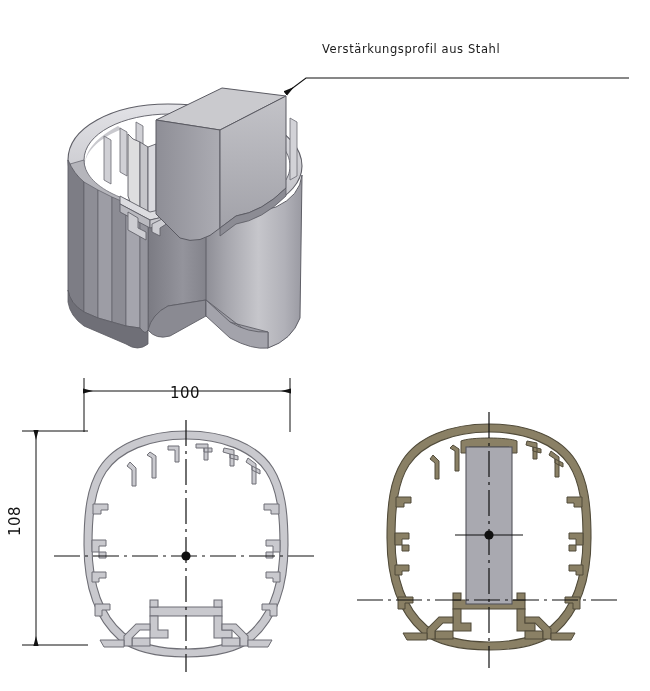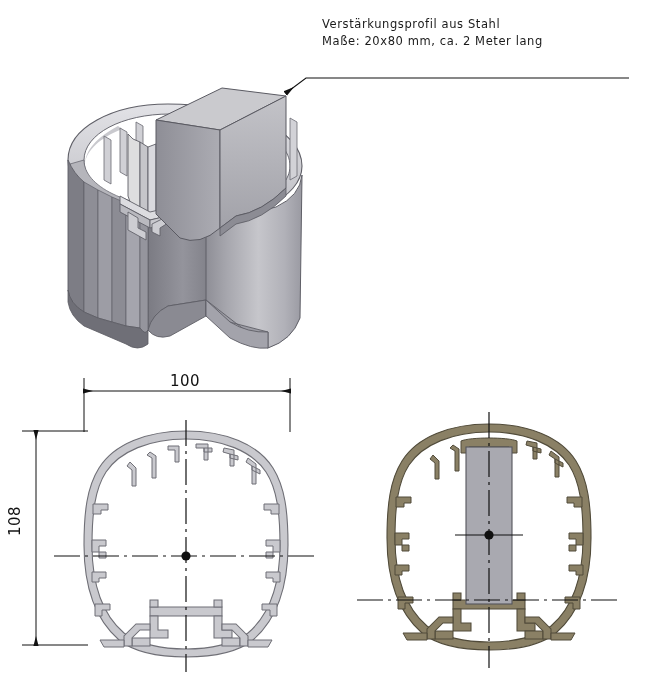--- a/index.html
+++ b/index.html
@@ -22,30 +22,30 @@
   }
   .annot-text {
     position: absolute;
     font-family: "DejaVu Sans", sans-serif;
     font-size: 11.5px;
     color: #1a1a1a;
     letter-spacing: 0.6px;
     white-space: nowrap;
     line-height: 17px;
   }
-  #callout-block { left: 322px; top: 16px; }
+  #callout-block { left: 322px; top: 41px; }
   .dim-label {
     position: absolute;
     font-family: "DejaVu Sans", sans-serif;
     font-size: 15px;
     color: #111111;
     letter-spacing: 0.5px;
     white-space: nowrap;
   }
-  #dim-width-label { left: 170px; top: 372px; }
+  #dim-width-label { left: 170px; top: 384px; }
   #dim-height-label {
     left: 6px;
     top: 536px;
     transform: rotate(-90deg);
     transform-origin: left top;
   }
 </style>
 </head>
 <body>
 
@@ -333,17 +333,16 @@
       <line x1="489" y1="412" x2="489" y2="668" stroke-dasharray="26,5,3,5"></line>
       <line x1="357" y1="600" x2="621" y2="600" stroke-dasharray="26,5,3,5"></line>
       <line x1="455" y1="535" x2="523" y2="535"></line>
     </g>
     <circle cx="489" cy="535" r="4.6" fill="#111111"></circle>
   </g>
 </svg>
 
 <div class="annot-text" id="callout-block">
   <div>Verstärkungsprofil aus Stahl</div>
-  <div>Maße: 20x80 mm, ca. 2 Meter lang</div>
 </div>
 
 <div class="dim-label" id="dim-width-label">100</div>
 <div class="dim-label" id="dim-height-label">108</div>
 
 </body></html>

